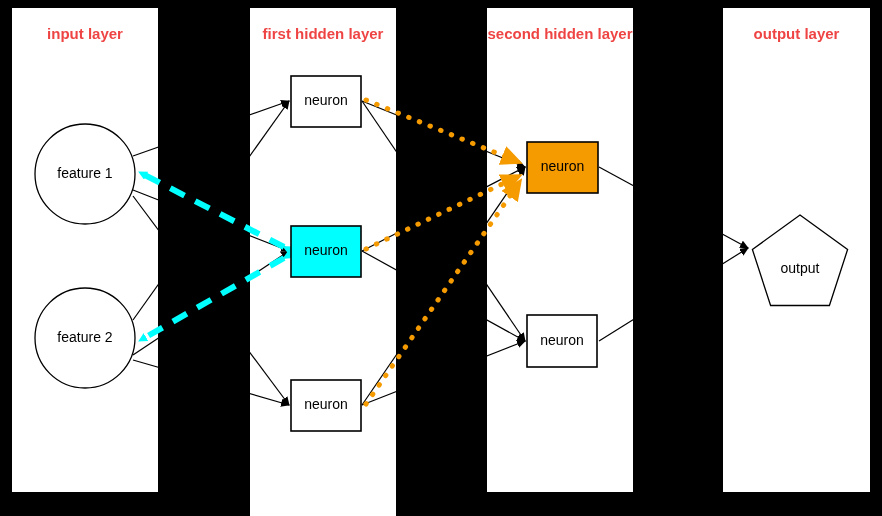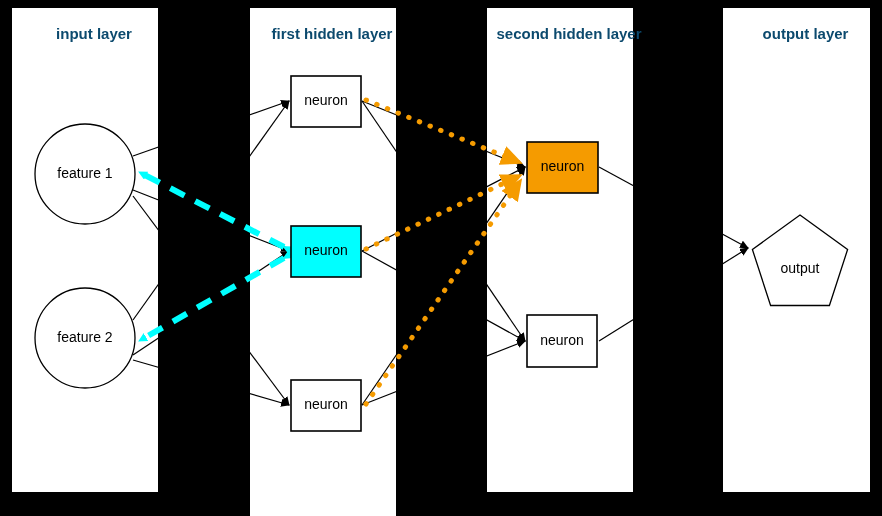--- a/index.html
+++ b/index.html
@@ -19,24 +19,23 @@
     position: absolute;
     background: #ffffff;
     box-sizing: border-box;
   }
   .layer-title {
     position: absolute;
     width: 100%;
     text-align: center;
     font-weight: bold;
     font-size: 15px;
-    color: #0c4a6e;
+    color: #ef4444;
     line-height: 19px;
     top: 16px;
-    margin-left: 9px;
   }
   svg.edges {
     position: absolute;
     left: 0;
     top: 0;
     width: 882px;
     height: 516px;
     overflow: visible;
   }
   .node-label {

